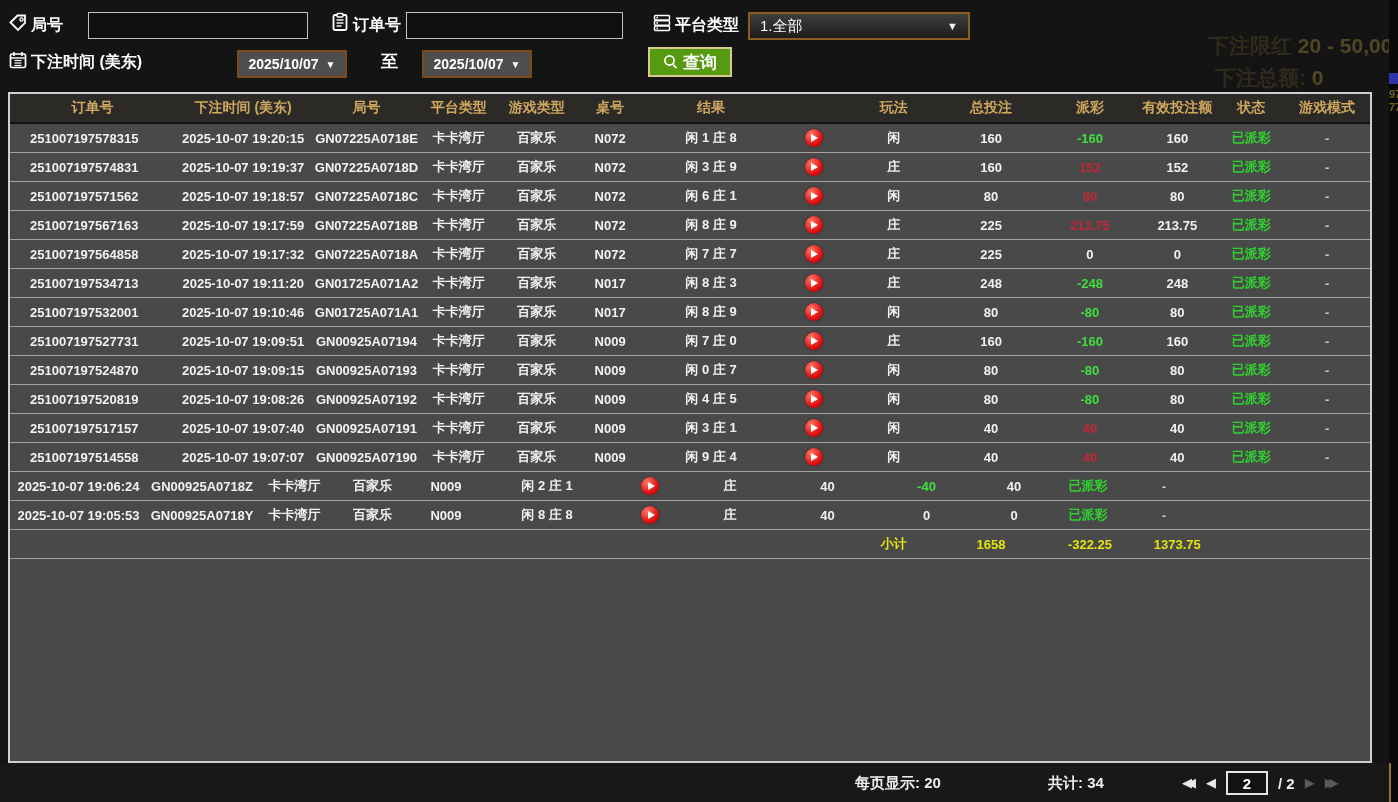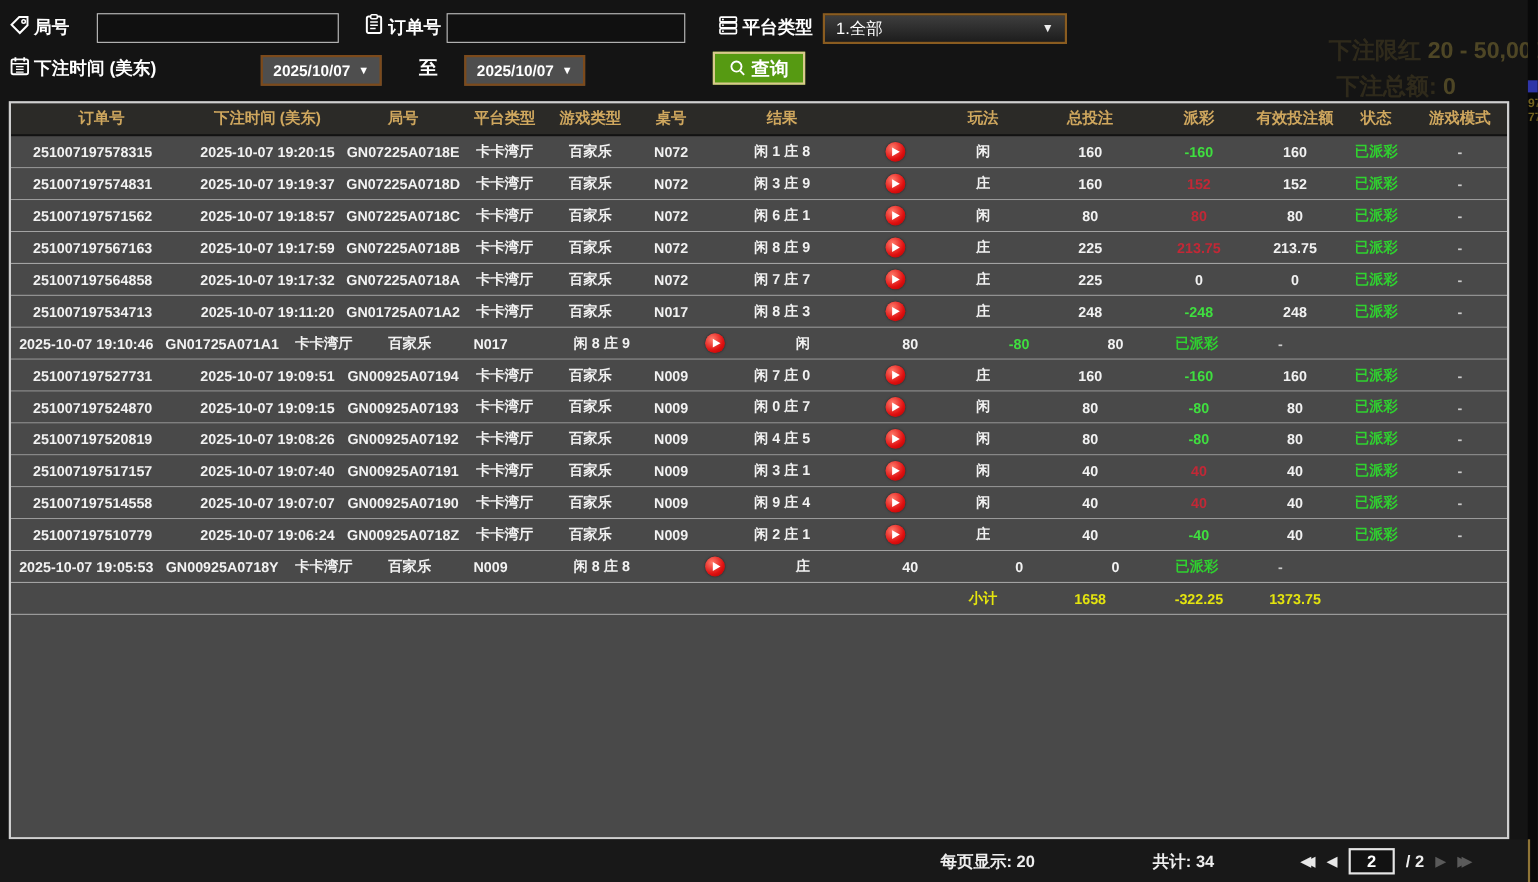--- a/index.html
+++ b/index.html
@@ -280,20 +280,21 @@
           </div>
         </div>
         <div class="cell c9">庄</div>
         <div class="cell c10">248</div>
         <div class="cell c11 neg">-248</div>
         <div class="cell c12">248</div>
         <div class="cell c13 status">已派彩</div>
         <div class="cell c14 mode">-</div>
       </div>
       <div class="trow">
+        <div class="cell c1">251007197532001</div>
         <div class="cell c2">2025-10-07 19:10:46</div>
         <div class="cell c3">GN01725A071A1</div>
         <div class="cell c4">卡卡湾厅</div>
         <div class="cell c5">百家乐</div>
         <div class="cell c6">N017</div>
         <div class="cell c7">闲 8 庄 9</div>
         <div class="cell c8">
           <div class="play-btn">
             <div class="play-tri"></div>
           </div>
@@ -399,21 +400,20 @@
           </div>
         </div>
         <div class="cell c9">闲</div>
         <div class="cell c10">40</div>
         <div class="cell c11 pos">40</div>
         <div class="cell c12">40</div>
         <div class="cell c13 status">已派彩</div>
         <div class="cell c14 mode">-</div>
       </div>
       <div class="trow">
-        <div class="cell c1">251007197510779</div>
         <div class="cell c2">2025-10-07 19:06:24</div>
         <div class="cell c3">GN00925A0718Z</div>
         <div class="cell c4">卡卡湾厅</div>
         <div class="cell c5">百家乐</div>
         <div class="cell c6">N009</div>
         <div class="cell c7">闲 2 庄 1</div>
         <div class="cell c8">
           <div class="play-btn">
             <div class="play-tri"></div>
           </div>

